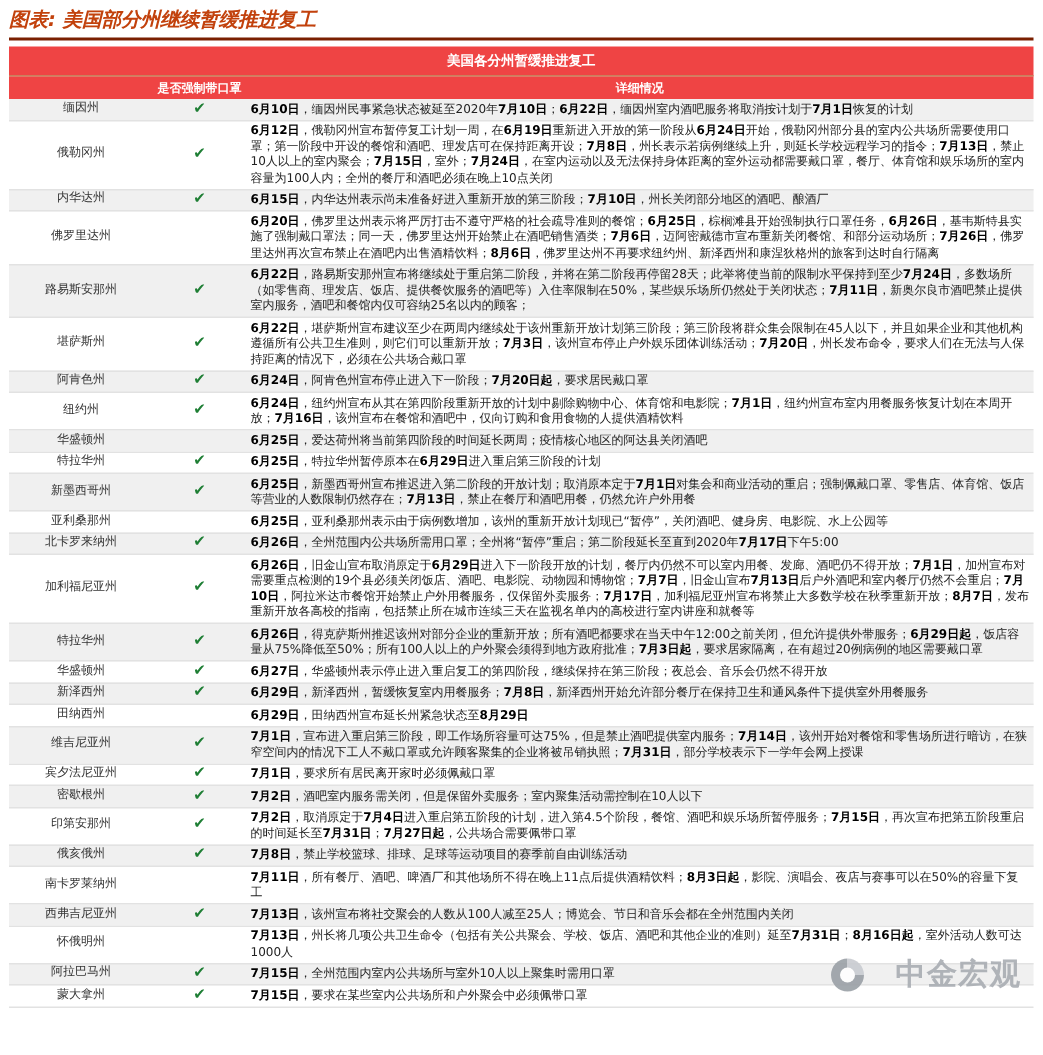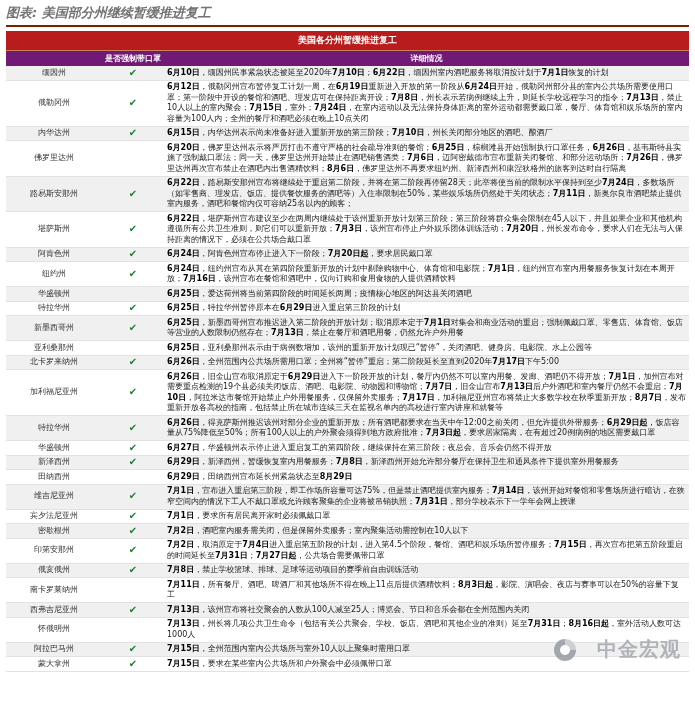--- a/index.html
+++ b/index.html
@@ -1,24 +1,24 @@
 <!DOCTYPE html>
 <html><head>
 <meta charset="utf-8">
 <style>
   html,body{margin:0;padding:0;background:#fff;}
   .page{position:relative;width:695px;height:703px;overflow:hidden;background:#fff;
         font-family:"DejaVu Sans",sans-serif;box-sizing:border-box;padding:4px 6px 0 6px;}
-  .title{color:#737373;font-size:13px;font-weight:bold;font-style:italic;
+  .title{color:#c2410c;font-size:13px;font-weight:bold;font-style:italic;
          border-bottom:2px solid #7a1f00;padding-bottom:3px;margin:0 0 4px 0;}
   table{border-collapse:collapse;width:683px;table-layout:fixed;}
   th,td{box-sizing:border-box;vertical-align:middle;}
-  thead .band th{background:#b91c1c;color:#fff;font-size:9px;font-weight:bold;
+  thead .band th{background:#ef4444;color:#fff;font-size:9px;font-weight:bold;
                  padding:3px 2px;text-align:center;border-bottom:1px solid #c9805b;}
-  thead .cols th{background:#701a75;color:#fff;font-size:8px;font-weight:bold;
+  thead .cols th{background:#ef4444;color:#fff;font-size:8px;font-weight:bold;
                  padding:2px 2px;text-align:center;}
   col.c-state{width:96px;} col.c-mask{width:62px;} col.c-detail{width:525px;}
   tbody td{font-size:8px;line-height:10.5px;color:#222;padding:1.5px 3px;
            border-bottom:1px solid #e2e2e2;}
   tbody tr:nth-child(odd) td{background:#f0f0f0;}
   tbody tr:nth-child(even) td{background:#ffffff;}
   td.state{text-align:center;color:#333;font-family:Liberation Mono, monospace;}
   td.mask{text-align:center;color:#1e7e34;font-weight:bold;font-size:10px;}
   td.detail b{color:#000;}
   .watermark{position:absolute;right:14px;bottom:40px;display:flex;align-items:center;

